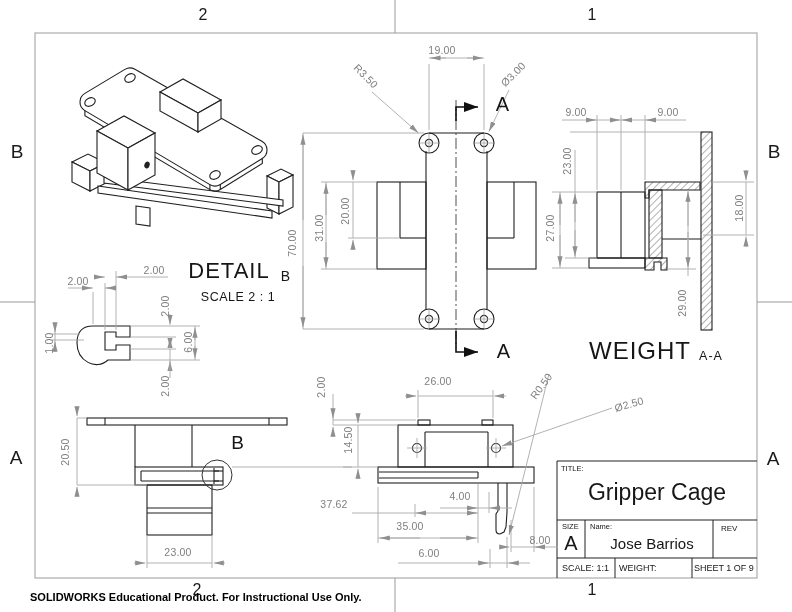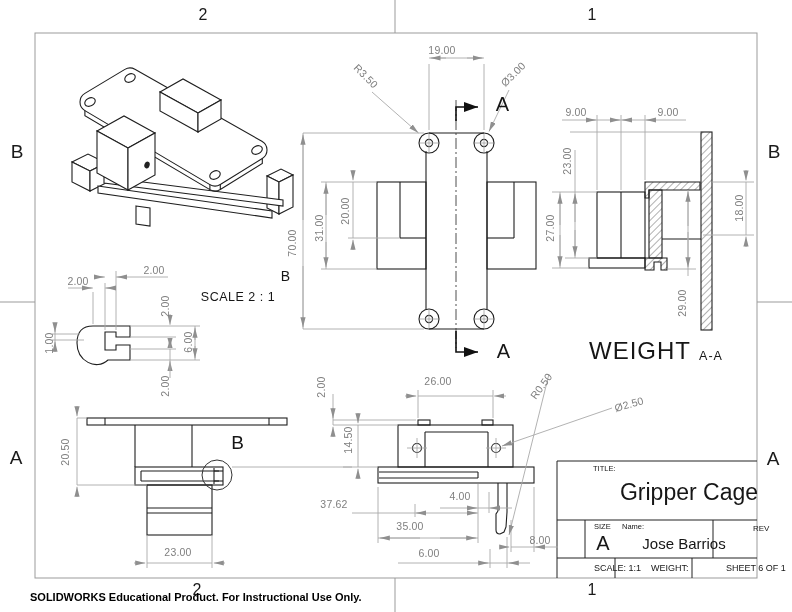--- a/index.html
+++ b/index.html
@@ -10,21 +10,21 @@
   .pf{stroke:#1f1f1f;stroke-width:1.1;fill:#fff;}
   .ph{stroke:#1f1f1f;stroke-width:1.1;fill:url(#hatch);}
   .g{stroke:#a9a9a9;stroke-width:0.9;fill:none;}
   .cl{stroke:#3a3a3a;stroke-width:0.9;stroke-dasharray:11 3 2 3;fill:none;}
   .sec{stroke:#111;stroke-width:1.6;fill:none;}
   .dim{position:absolute;white-space:nowrap;color:#7f7f7f;font-size:10.5px;letter-spacing:.2px;
        transform:translate(-50%,-50%) rotate(var(--rot,0deg));}
   .zone{position:absolute;white-space:nowrap;color:#1a1a1a;font-size:16px;transform:translate(-50%,-50%);}
   .zoneL{font-size:19px;}
   .vlabel{position:absolute;white-space:nowrap;color:#161616;transform:translate(-50%,-50%);letter-spacing:1px;}
-  .tb{position:absolute;white-space:nowrap;color:#161616;margin-left:32px;}
+  .tb{position:absolute;white-space:nowrap;color:#161616;}
   .ctr{transform:translate(-50%,-50%);}
   .footer{position:absolute;left:30px;top:591px;font-size:11px;font-weight:bold;color:#000;white-space:nowrap;}
 </style>
 </head>
 <body>
 
 <div id="sheet">
 
 <svg id="linework" width="792" height="612" viewBox="0 0 792 612">
   <defs>
@@ -315,20 +315,21 @@
 
 <div class="zone" style="left:203px;top:15px;">2</div>
 <div class="zone" style="left:592px;top:15px;">1</div>
 <div class="zone" style="left:197px;top:590px;">2</div>
 <div class="zone" style="left:592px;top:590px;">1</div>
 <div class="zone zoneL" style="left:17px;top:152px;">B</div>
 <div class="zone zoneL" style="left:16px;top:458px;">A</div>
 <div class="zone zoneL" style="left:774px;top:152px;">B</div>
 <div class="zone zoneL" style="left:773px;top:459px;">A</div>
 
+<div class="vlabel" style="left:229px;top:271px;font-size:22px;">DETAIL</div>
 <div class="vlabel" style="left:286px;top:276px;font-size:14px;">B</div>
 <div class="vlabel" style="left:238px;top:297px;font-size:12.5px;letter-spacing:.5px;">SCALE 2 : 1</div>
 <div class="vlabel" style="left:640px;top:351px;font-size:24px;">WEIGHT</div>
 <div class="vlabel" style="left:711px;top:356px;font-size:12.5px;">A-A</div>
 <div class="vlabel" style="left:503px;top:104px;font-size:20px;">A</div>
 <div class="vlabel" style="left:504px;top:351px;font-size:20px;">A</div>
 <div class="vlabel" style="left:238px;top:443px;font-size:19px;">B</div>
 
 <div class="dim" style="left:418px;top:50px;margin-left:24px;">19.00</div>
 <div class="dim" style="left:366px;top:76px;--rot:45deg;">R3.50</div>
@@ -367,17 +368,17 @@
 
 <div class="tb" style="left:561px;top:464px;font-size:7.5px;">TITLE:</div>
 <div class="tb ctr" style="left:657px;top:492px;font-size:23px;">Gripper Cage</div>
 <div class="tb" style="left:562px;top:522px;font-size:7.5px;">SIZE</div>
 <div class="tb ctr" style="left:571px;top:543px;font-size:20px;">A</div>
 <div class="tb" style="left:590px;top:522px;font-size:7.5px;">Name:</div>
 <div class="tb ctr" style="left:652px;top:543px;font-size:15px;">Jose Barrios</div>
 <div class="tb" style="left:721px;top:524px;font-size:8px;">REV</div>
 <div class="tb" style="left:562px;top:563px;font-size:9px;">SCALE: 1:1</div>
 <div class="tb" style="left:619px;top:563px;font-size:9px;">WEIGHT:</div>
-<div class="tb" style="left:694px;top:563px;font-size:9px;">SHEET 6 OF 1</div>
+<div class="tb" style="left:694px;top:563px;font-size:9px;">SHEET 1 OF 9</div>
 
 <div class="footer">SOLIDWORKS Educational Product. For Instructional Use Only.</div>
 
 </div>
 
 </body></html>

